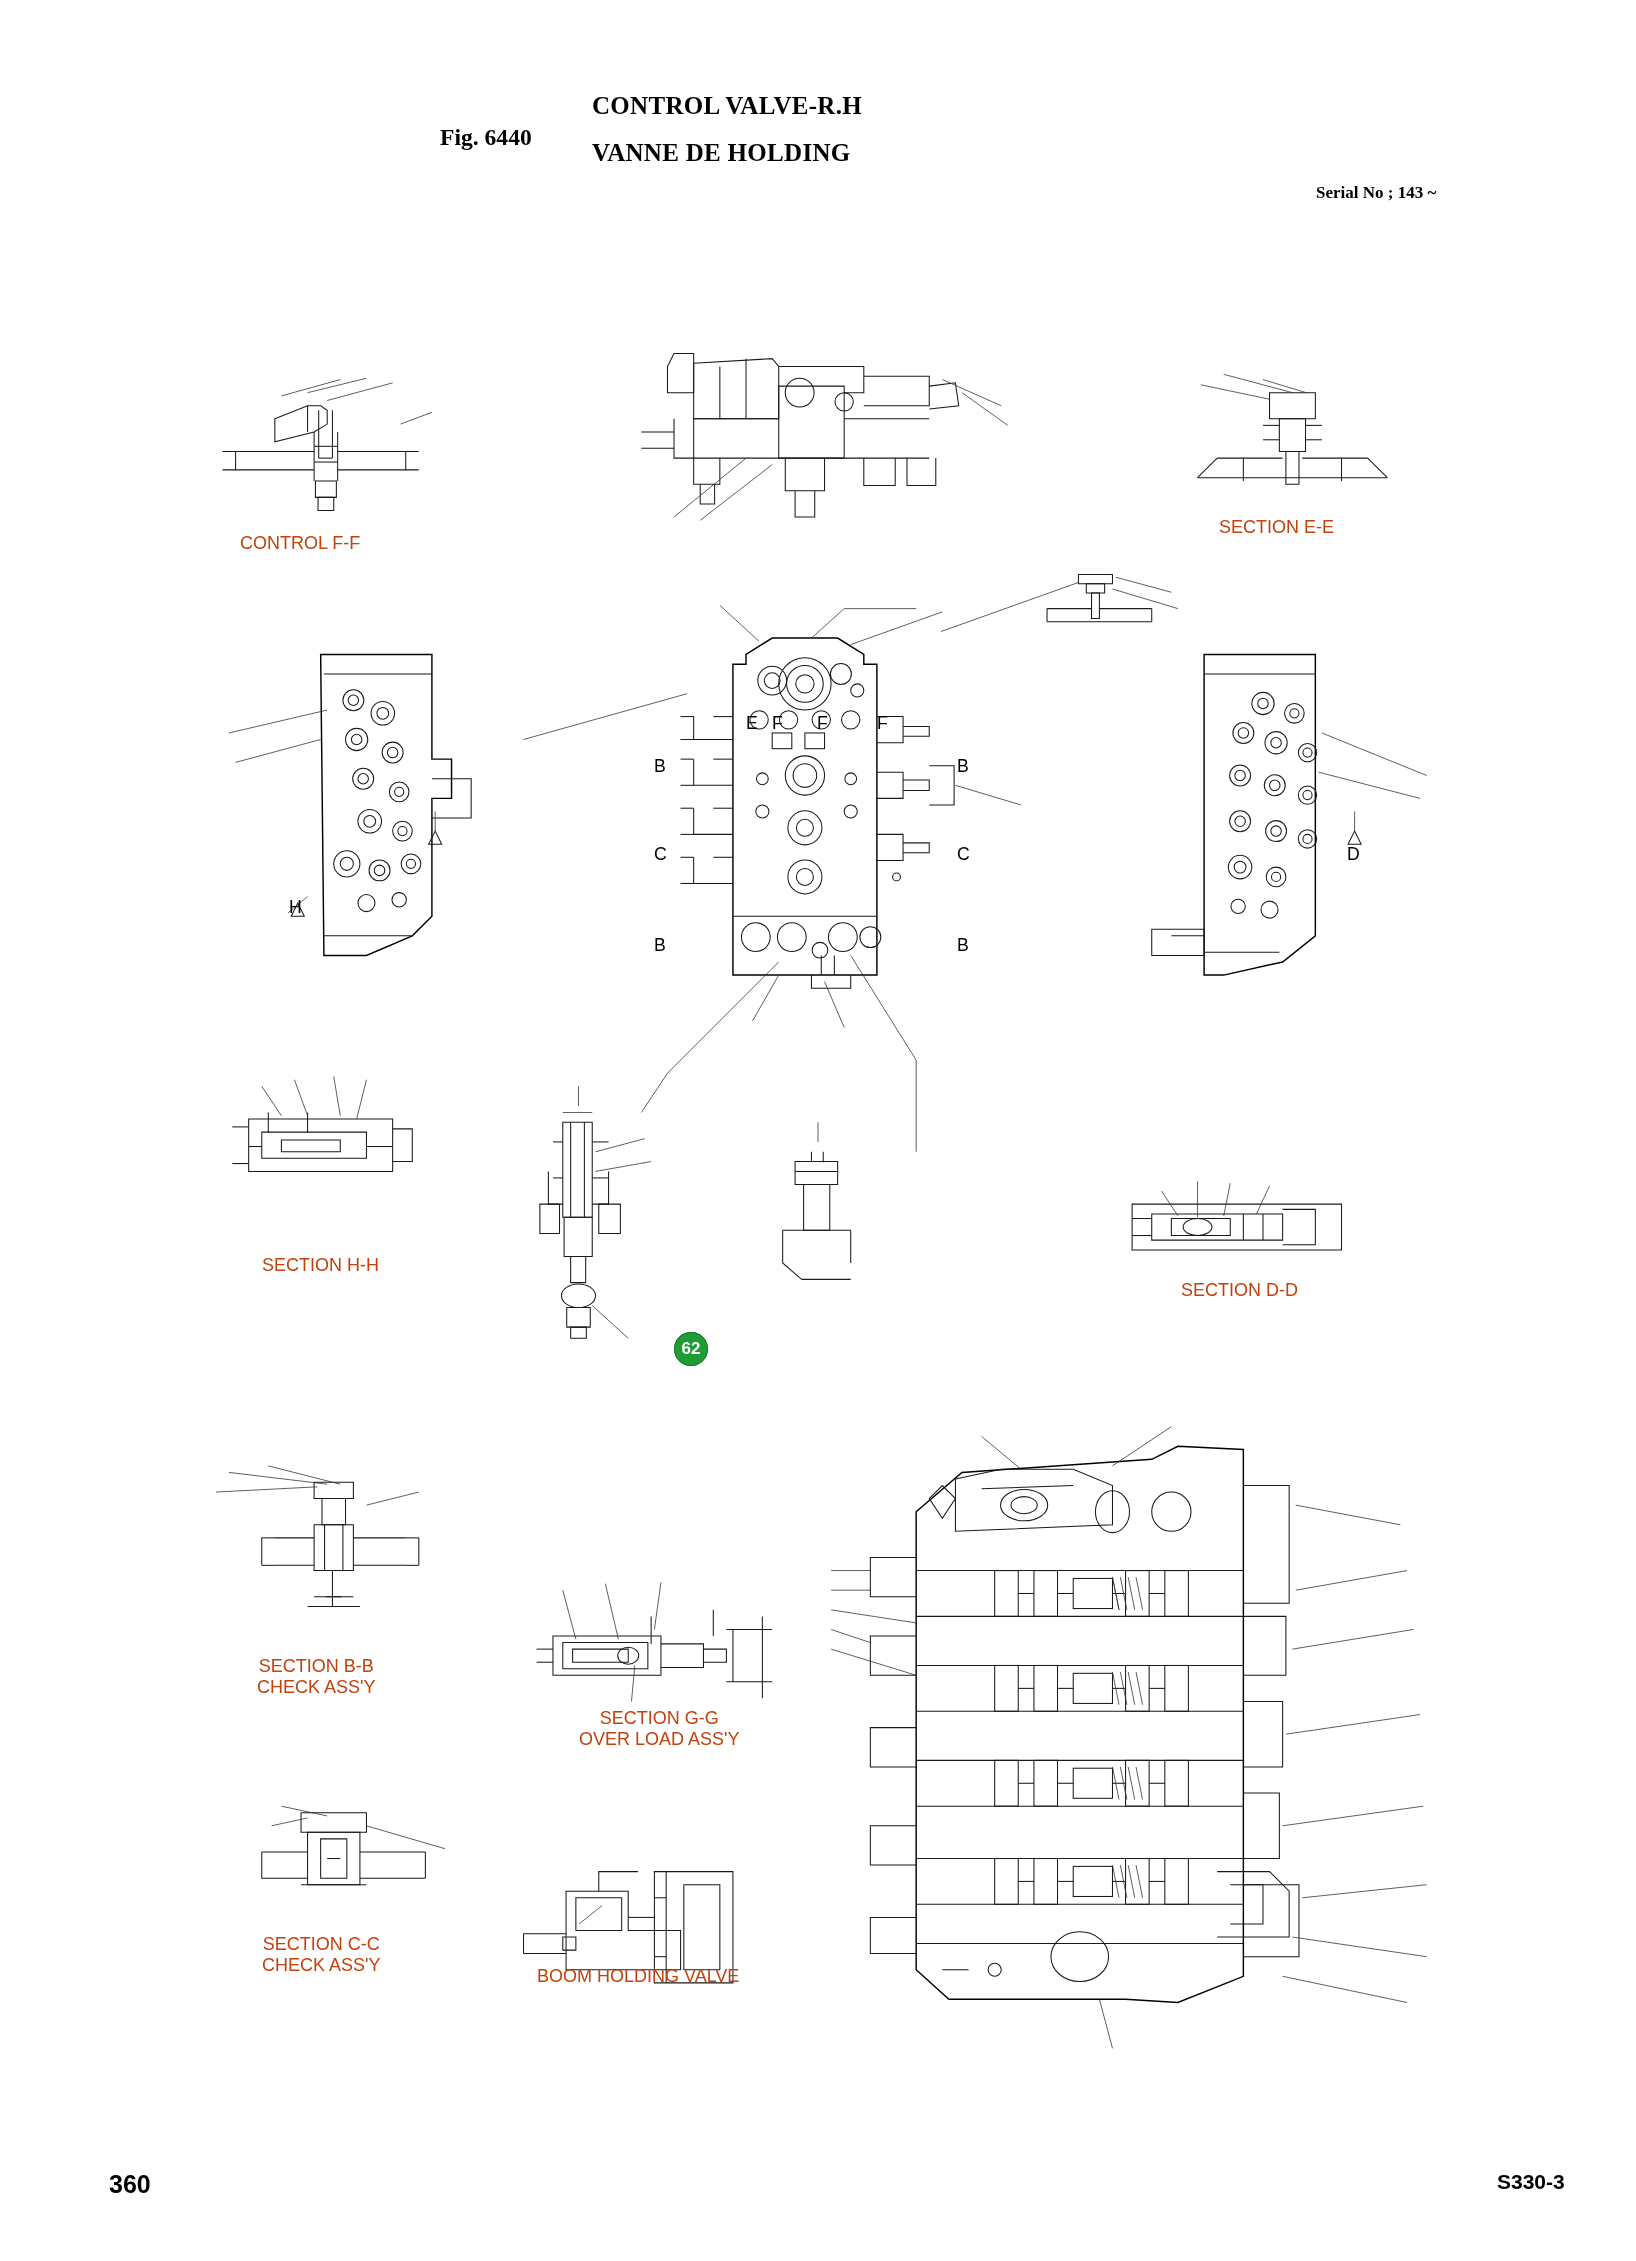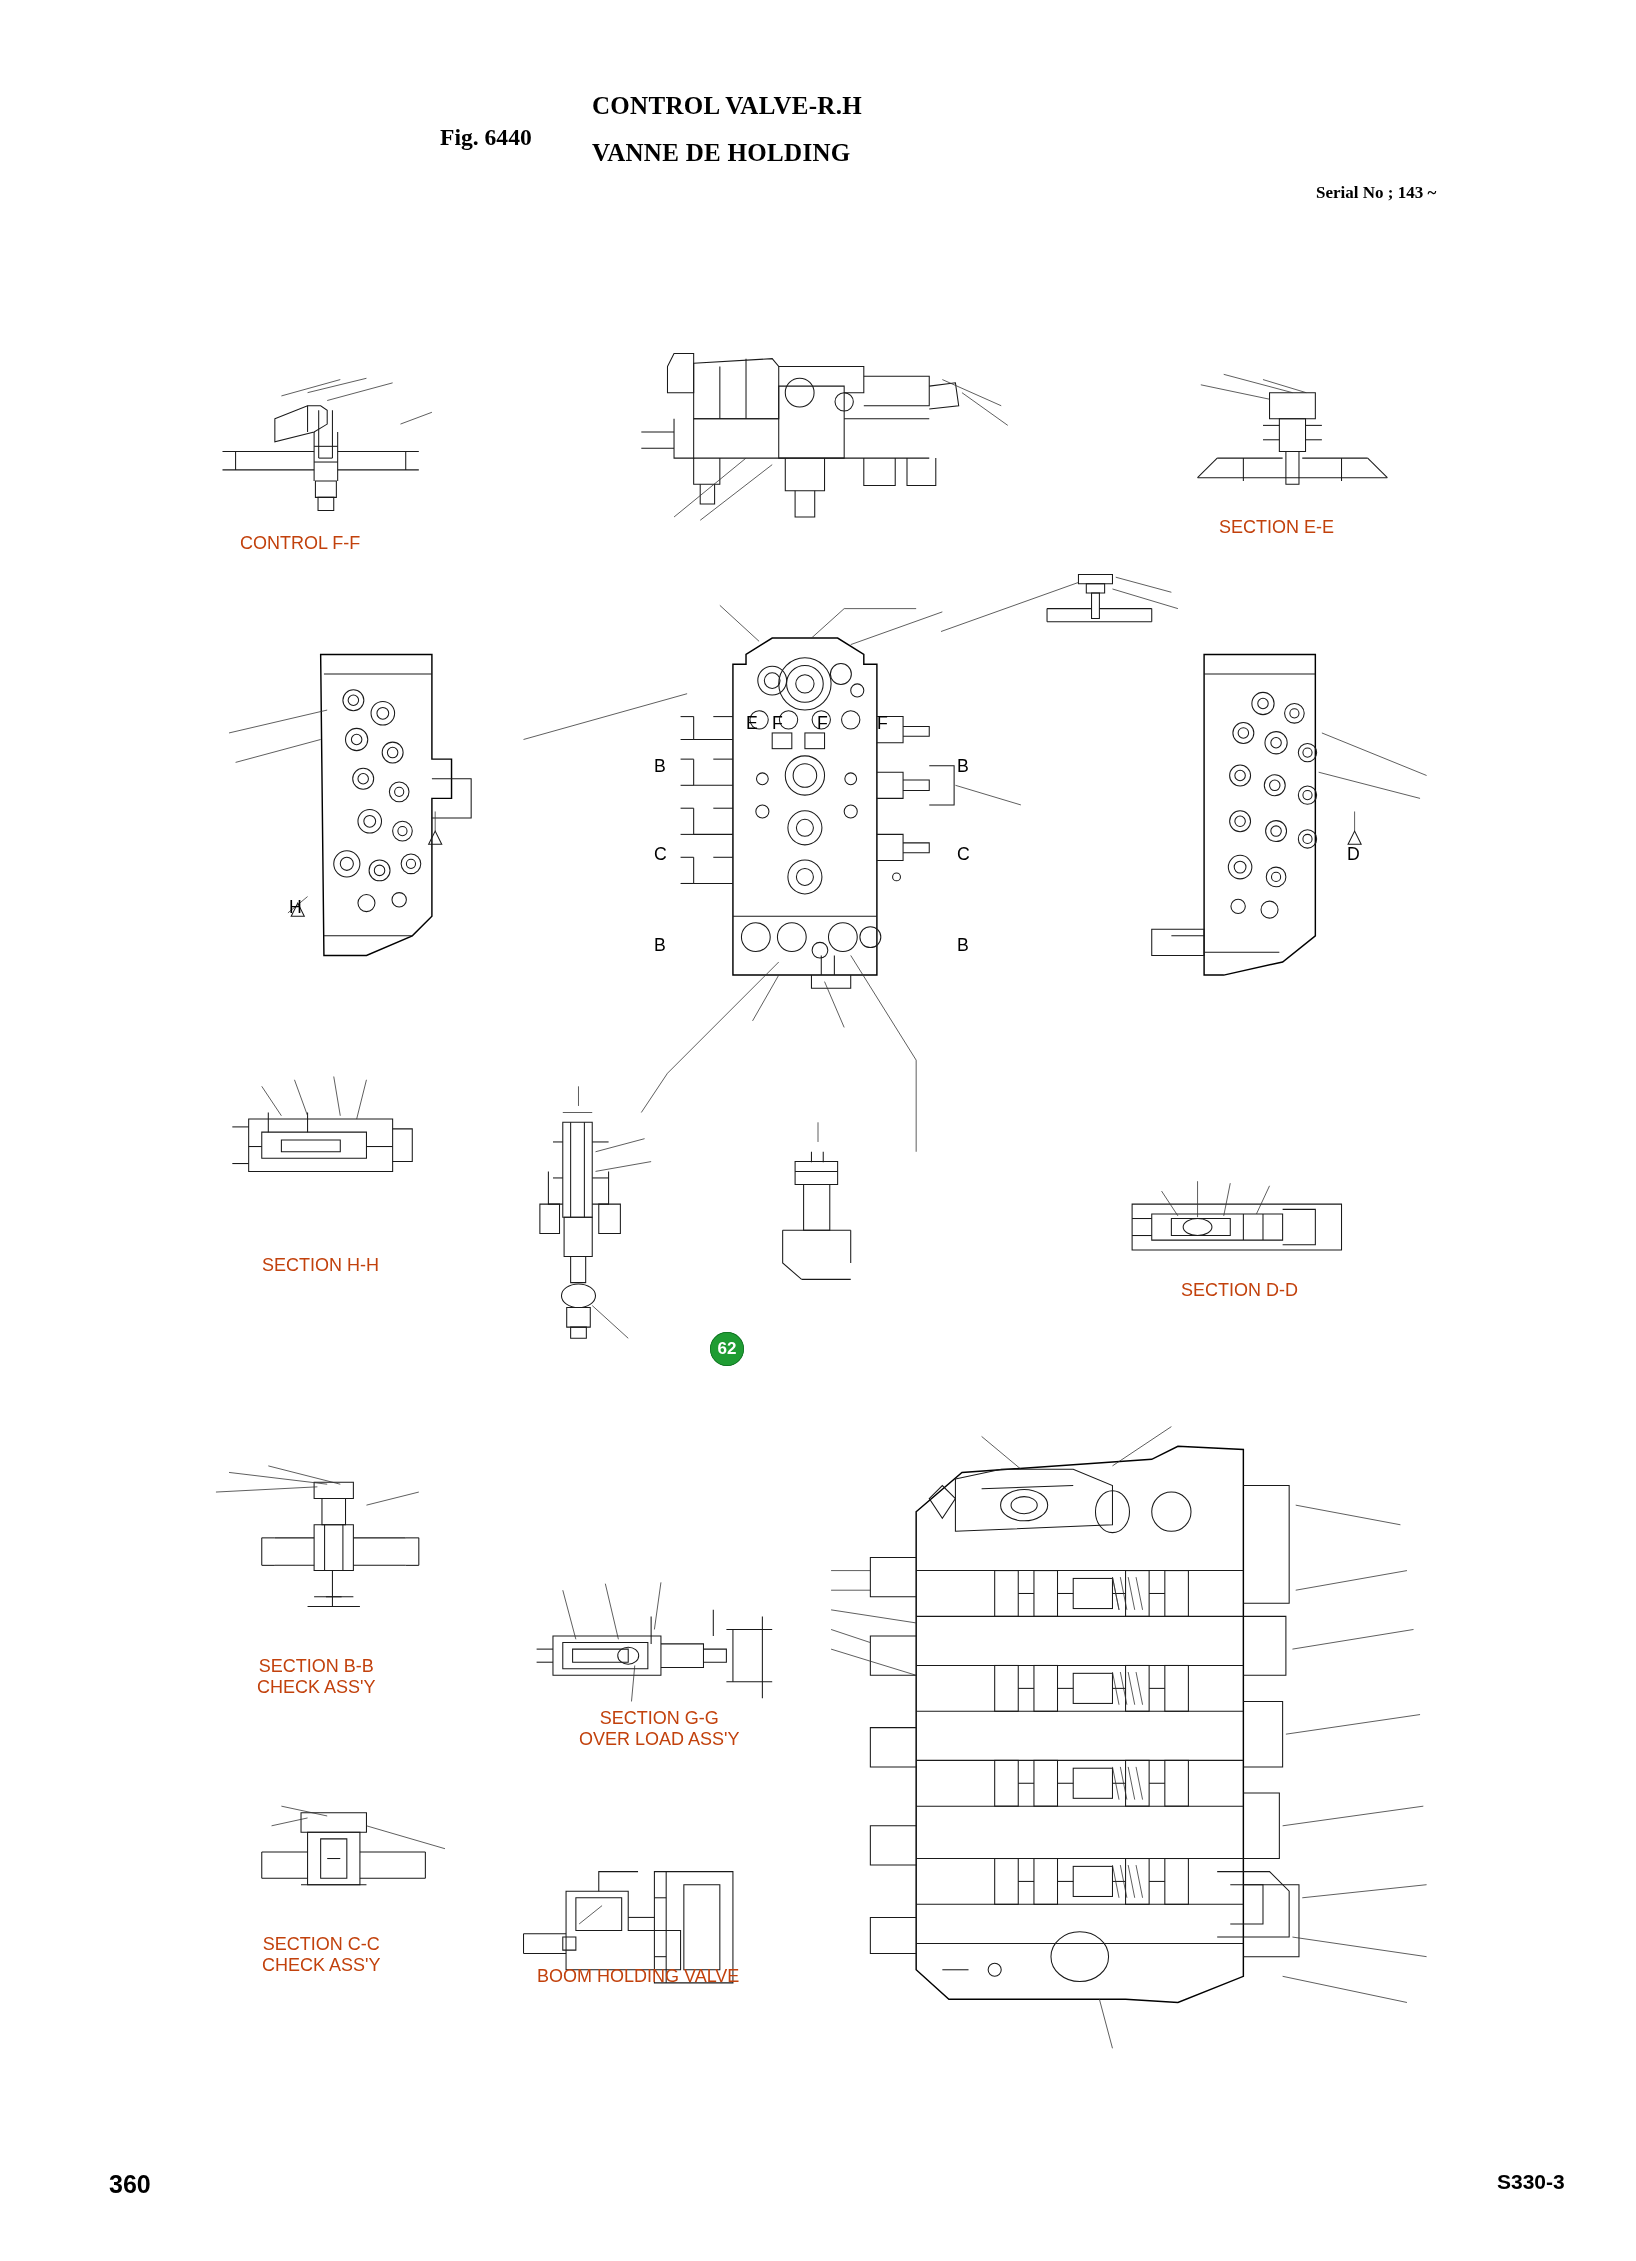--- a/index.html
+++ b/index.html
@@ -112,21 +112,20 @@
     border-radius: 50%;
     background: #1f9c33;
     color: #ffffff;
     font-family: "Liberation Sans", sans-serif;
     font-size: 17px;
     font-weight: bold;
     display: flex;
     align-items: center;
     justify-content: center;
     box-shadow: 0 0 0 0.7px #0d6b1f inset;
-    margin-left: 36px;
   }
 
   
   #drawing {
     position: absolute;
     left: 0; top: 0;
     width: 1636px;
     height: 2261px;
     pointer-events: none;
   }

